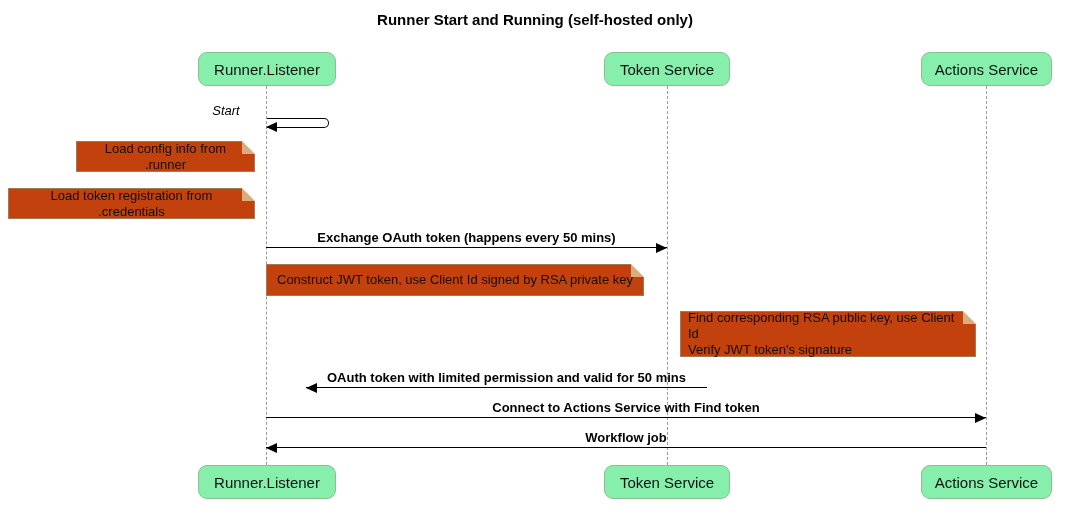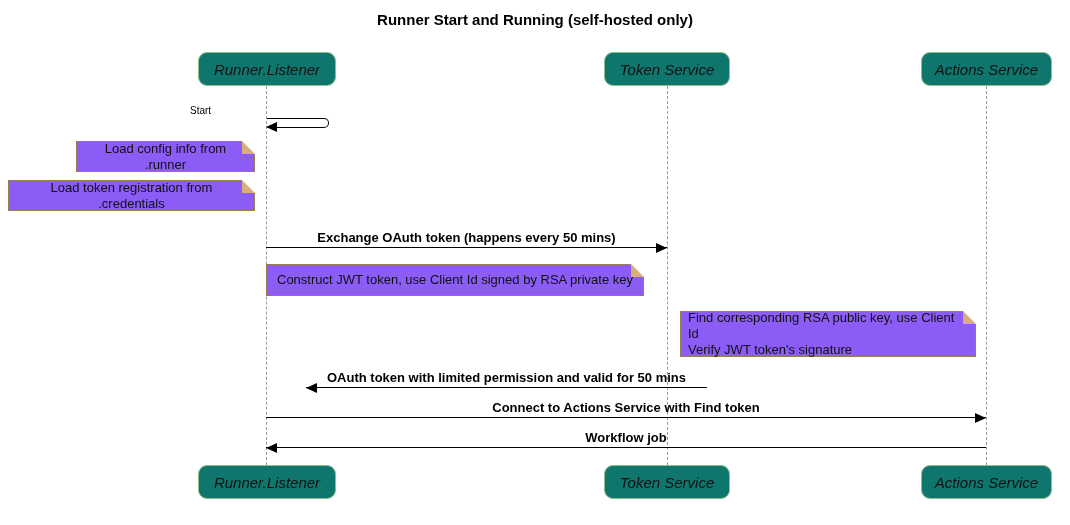--- a/index.html
+++ b/index.html
@@ -6,31 +6,31 @@
   .canvas {
     position:relative; width:1070px; height:525px; background:#ffffff;
     font-family:"Liberation Sans", sans-serif; overflow:hidden; color:#000;border-radius:28px;
   }
   .diagram-title {
     position:absolute; left:0; top:11px; width:1070px; text-align:center;
     font-size:15px; font-weight:bold; color:#000;
   }
   .actor {
     position:absolute; height:34px; box-sizing:border-box;
-    background:#0f766e; border:1px solid #8bc08d; border-radius:9px;
+    background:#86efac; border:1px solid #8bc08d; border-radius:9px;
     display:flex; align-items:center; justify-content:center;
-    font-size:15px; color:#111; white-space:nowrap;font-style:italic;
+    font-size:15px; color:#111; white-space:nowrap;
   }
   .lifeline {
     position:absolute; top:86px; height:379px; width:0;
     border-left:1px dashed #999999;
   }
   .note {
     position:absolute; box-sizing:border-box;
-    background:#8b5cf6; border:1px solid #9e7d55;
+    background:#c2410c; border:1px solid #9e7d55;
     font-size:13px; line-height:16px; color:#111;
     display:flex; align-items:center; padding:0 7px;
     white-space:pre-line;
   }
   .note.center { justify-content:center; text-align:center; }
   .fold {
     position:absolute; top:-1px; right:-1px; width:0; height:0;
     border-style:solid; border-width:0 13px 13px 0;
     border-color:#ffffff #ffffff #d9ad7c transparent;
   }
@@ -38,22 +38,22 @@
   .msg-label {
     text-align:center; height:15px; line-height:15px; margin-bottom:2px;
     white-space:nowrap;
     font-weight:bold;
   }
   .msg-line { position:relative; border-top:1px solid #000; height:0; }
   .ah { position:absolute; width:0; height:0; top:-5px; }
   .ah.right { right:0; border-top:5px solid transparent; border-bottom:5px solid transparent; border-left:11px solid #000; }
   .ah.left  { left:0;  border-top:5px solid transparent; border-bottom:5px solid transparent; border-right:11px solid #000; }
   .self-label {
-    position:absolute; left:190px; top:103px; width:72px; text-align:left;
-    font-size:10px; line-height:15px; white-space:nowrap;
+    position:absolute; left:190px; top:103px; width:72px; text-align:center;
+    font-size:13px; line-height:15px; white-space:nowrap;font-style:italic;
   }
   .self-loop {
     position:absolute; left:267px; top:118px; width:62px; height:10px;
     box-sizing:border-box; border:1px solid #000; border-left:none;
     border-radius:0 10px 10px 0;
   }
   .self-ah {
     position:absolute; left:266px; top:122px; width:0; height:0;
     border-top:5px solid transparent; border-bottom:5px solid transparent;
     border-right:11px solid #000;
@@ -82,21 +82,21 @@
 
   <div class="self-label">Start</div>
   <div class="self-loop"></div>
   <div class="self-ah"></div>
 
   <div class="note center" style="left:76px; top:141px; width:179px; height:31px;">
     <div class="fold"></div>
     <span>Load config info from .runner</span>
   </div>
 
-  <div class="note center" style="left:8px; top:180px; width:247px; height:31px;">
+  <div class="note center" style="left:8px; top:188px; width:247px; height:31px;">
     <div class="fold"></div>
     <span>Load token registration from .credentials</span>
   </div>
 
   <div class="msg" style="left:266px; top:230px; width:401px;">
     <div class="msg-label">Exchange OAuth token (happens every 50 mins)</div>
     <div class="msg-line">
       <span class="ah right"></span>
     </div>
   </div>

